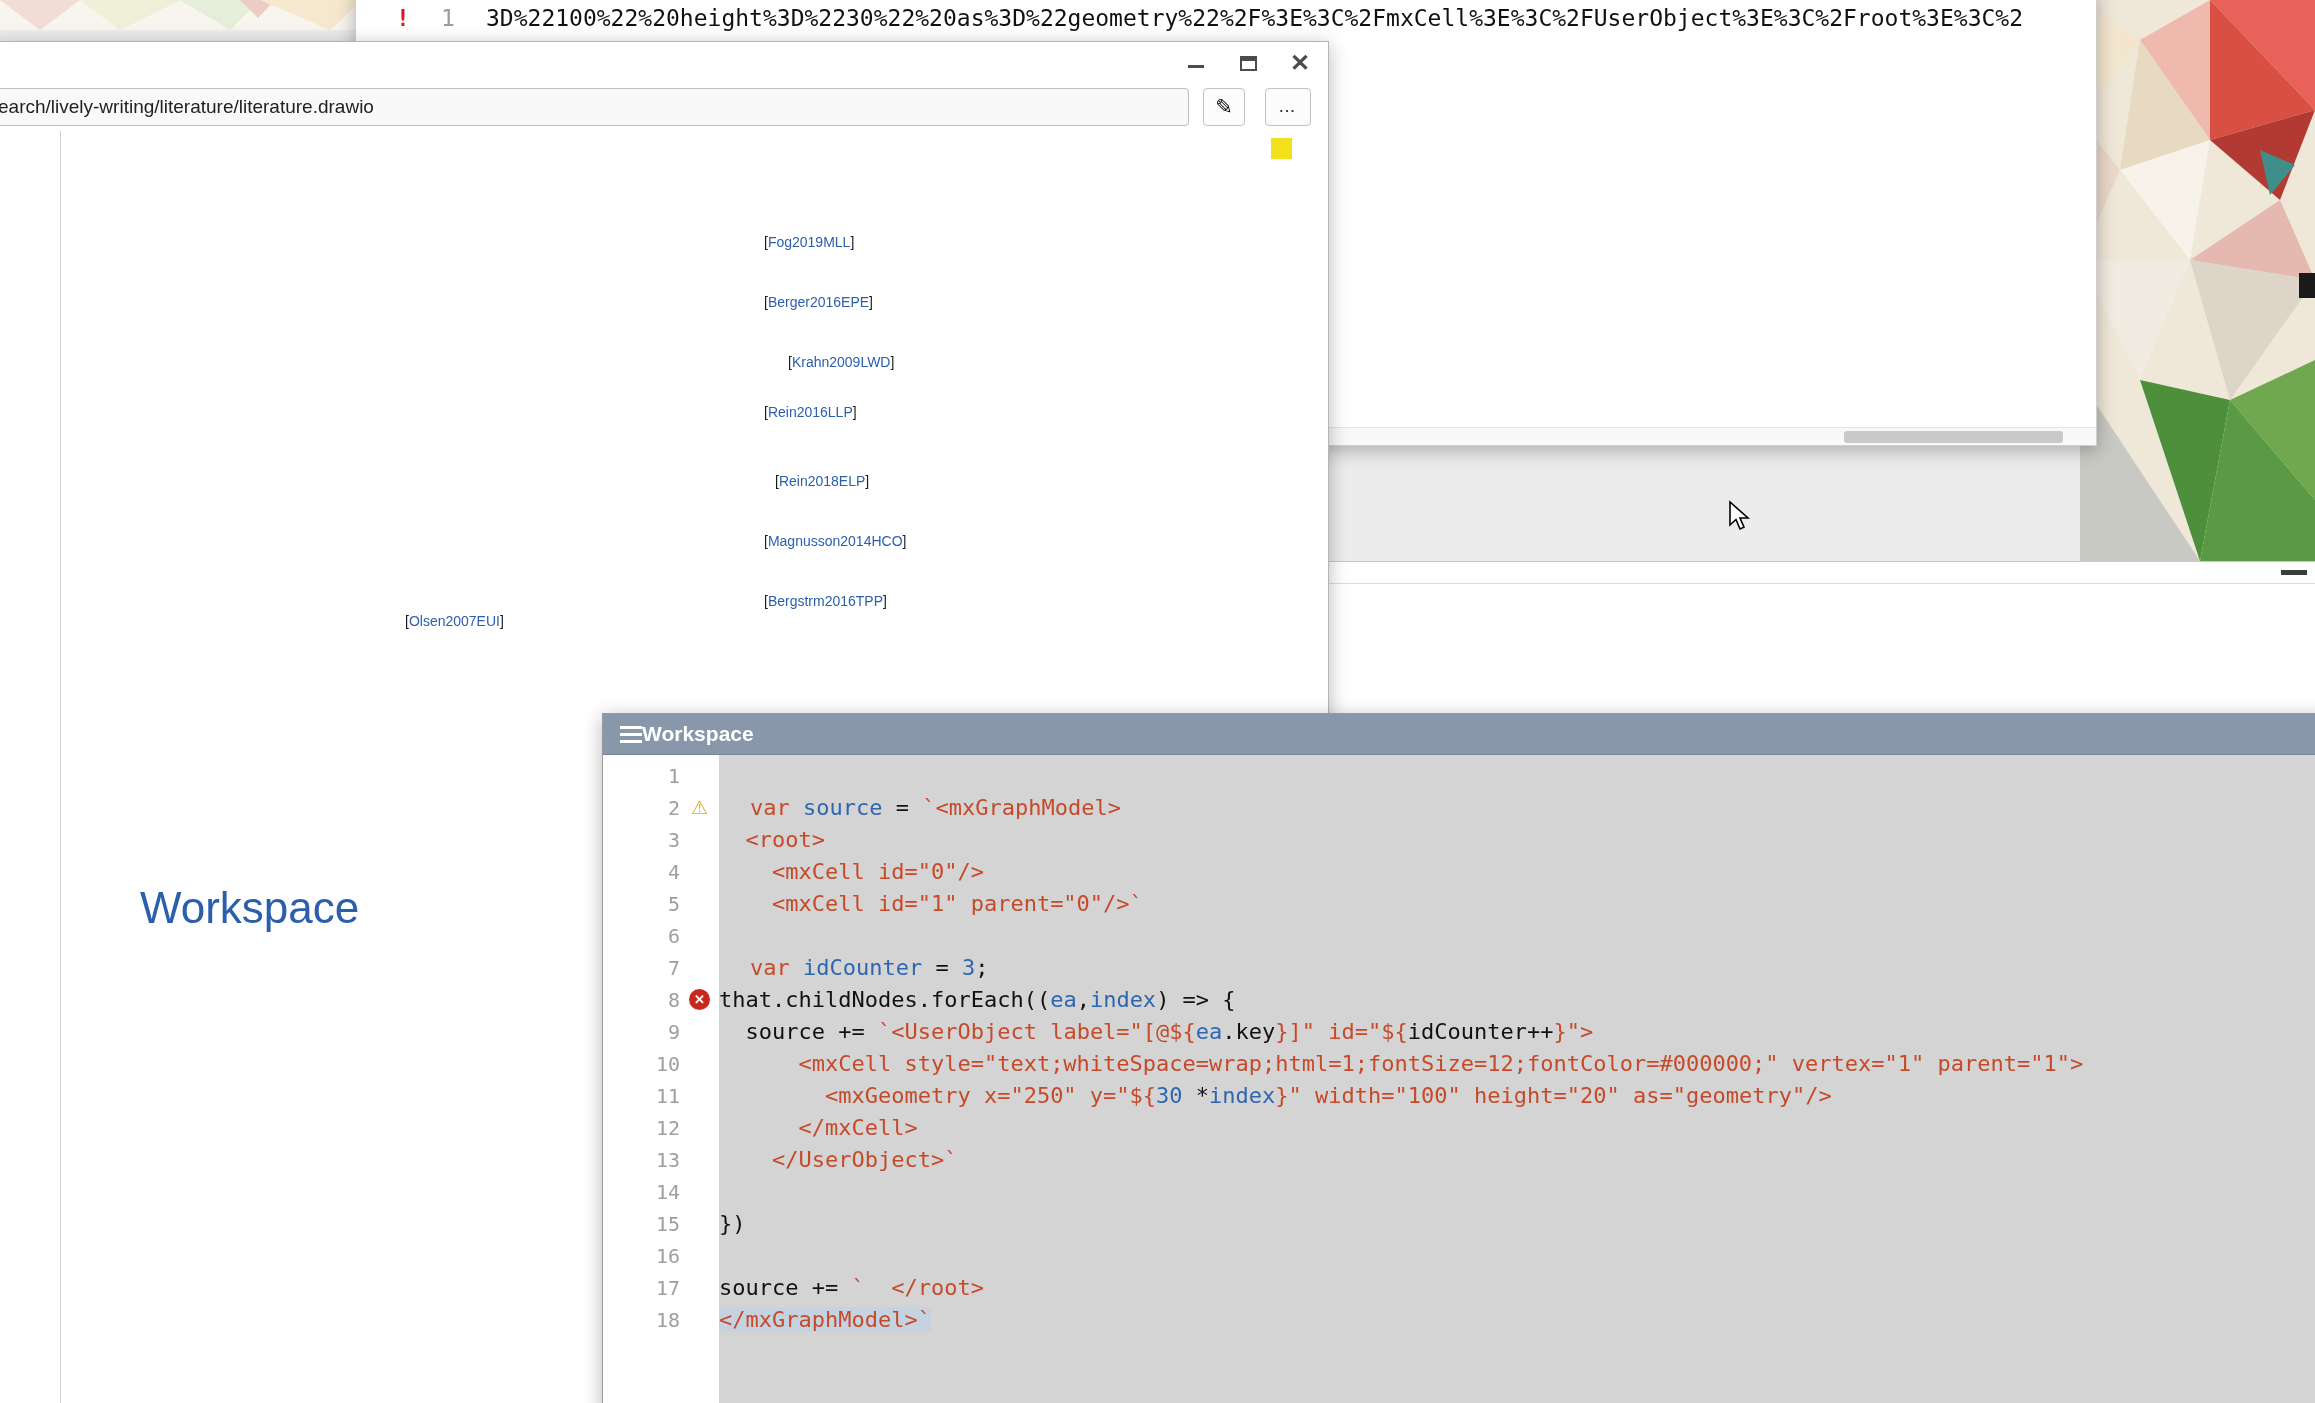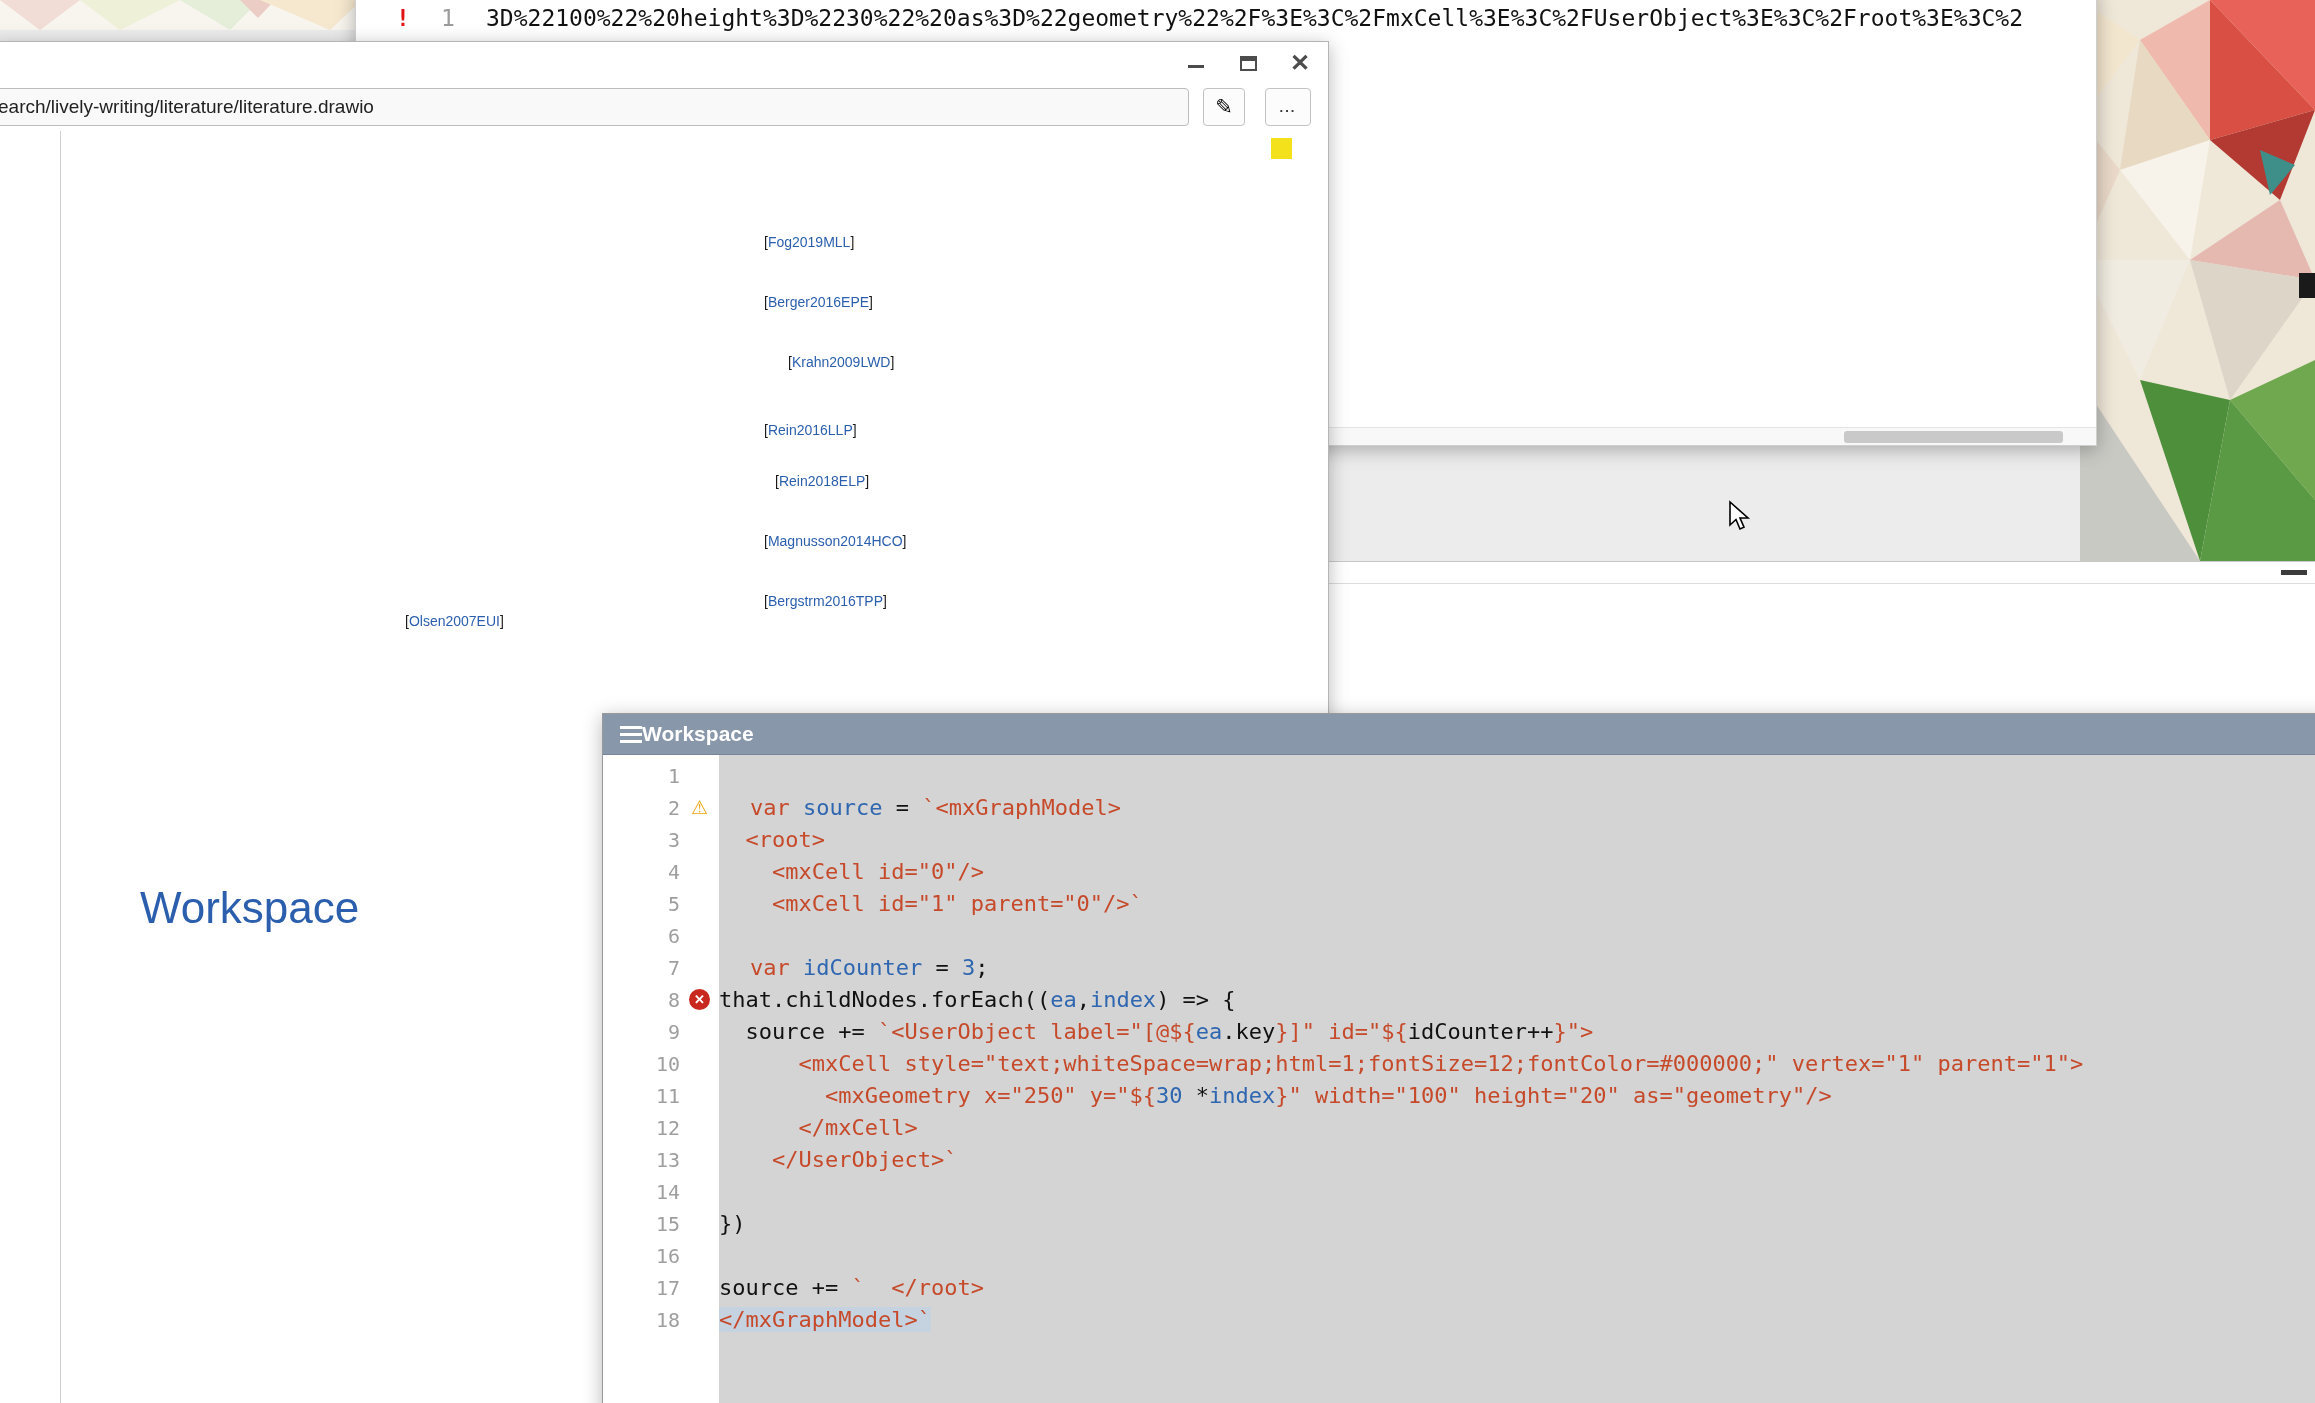--- a/index.html
+++ b/index.html
@@ -149,21 +149,21 @@
         <span>✎</span>
       </span>
       <span class="addr-btn more-btn">...</span>
     </div>
     <div class="vline"></div>
     <div class="yellow-marker"></div>
     <div>
         <div class="citation" style="left: 771px; top: 192px;"><span class="br">[</span><span class="ct">Fog2019MLL</span><span class="br">]</span></div>
         <div class="citation" style="left: 771px; top: 252px;"><span class="br">[</span><span class="ct">Berger2016EPE</span><span class="br">]</span></div>
         <div class="citation" style="left: 771px; top: 312px; margin-left: 24px;"><span class="br">[</span><span class="ct">Krahn2009LWD</span><span class="br">]</span></div>
-        <div class="citation" style="left: 771px; top: 380px;"><span class="br">[</span><span class="ct">Rein2016LLP</span><span class="br">]</span></div>
+        <div class="citation" style="left: 771px; top: 362px;"><span class="br">[</span><span class="ct">Rein2016LLP</span><span class="br">]</span></div>
         <div class="citation" style="left: 782px; top: 431px;"><span class="br">[</span><span class="ct">Rein2018ELP</span><span class="br">]</span></div>
         <div class="citation" style="left: 771px; top: 491px;"><span class="br">[</span><span class="ct">Magnusson2014HCO</span><span class="br">]</span></div>
         <div class="citation" style="left: 771px; top: 551px;"><span class="br">[</span><span class="ct">Bergstrm2016TPP</span><span class="br">]</span></div>
         <div class="citation" style="left: 412px; top: 571px;"><span class="br">[</span><span class="ct">Olsen2007EUI</span><span class="br">]</span></div>
       </div>
     <div class="diagram-title">Workspace</div>
   </div>
 
   <div class="win ws">
     <div class="ws-titlebar">

